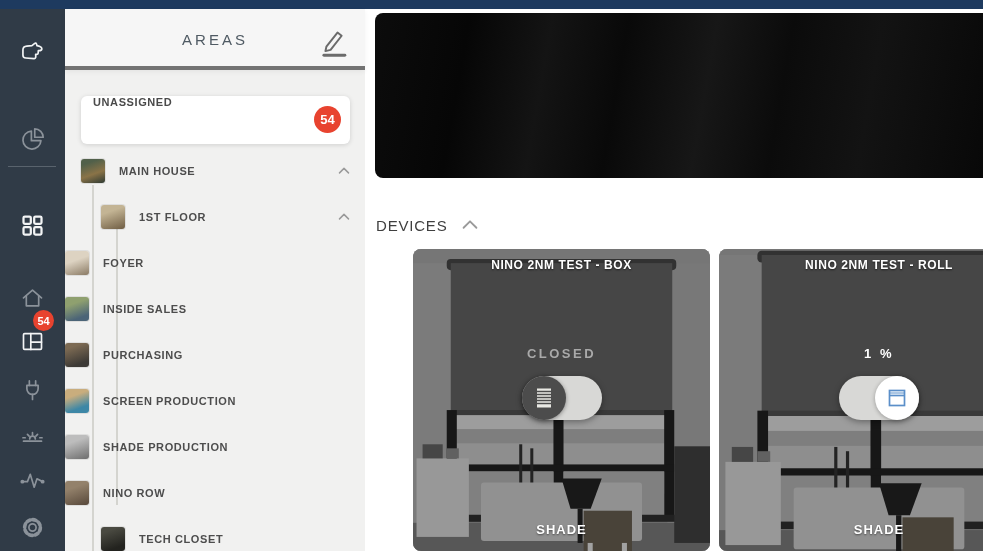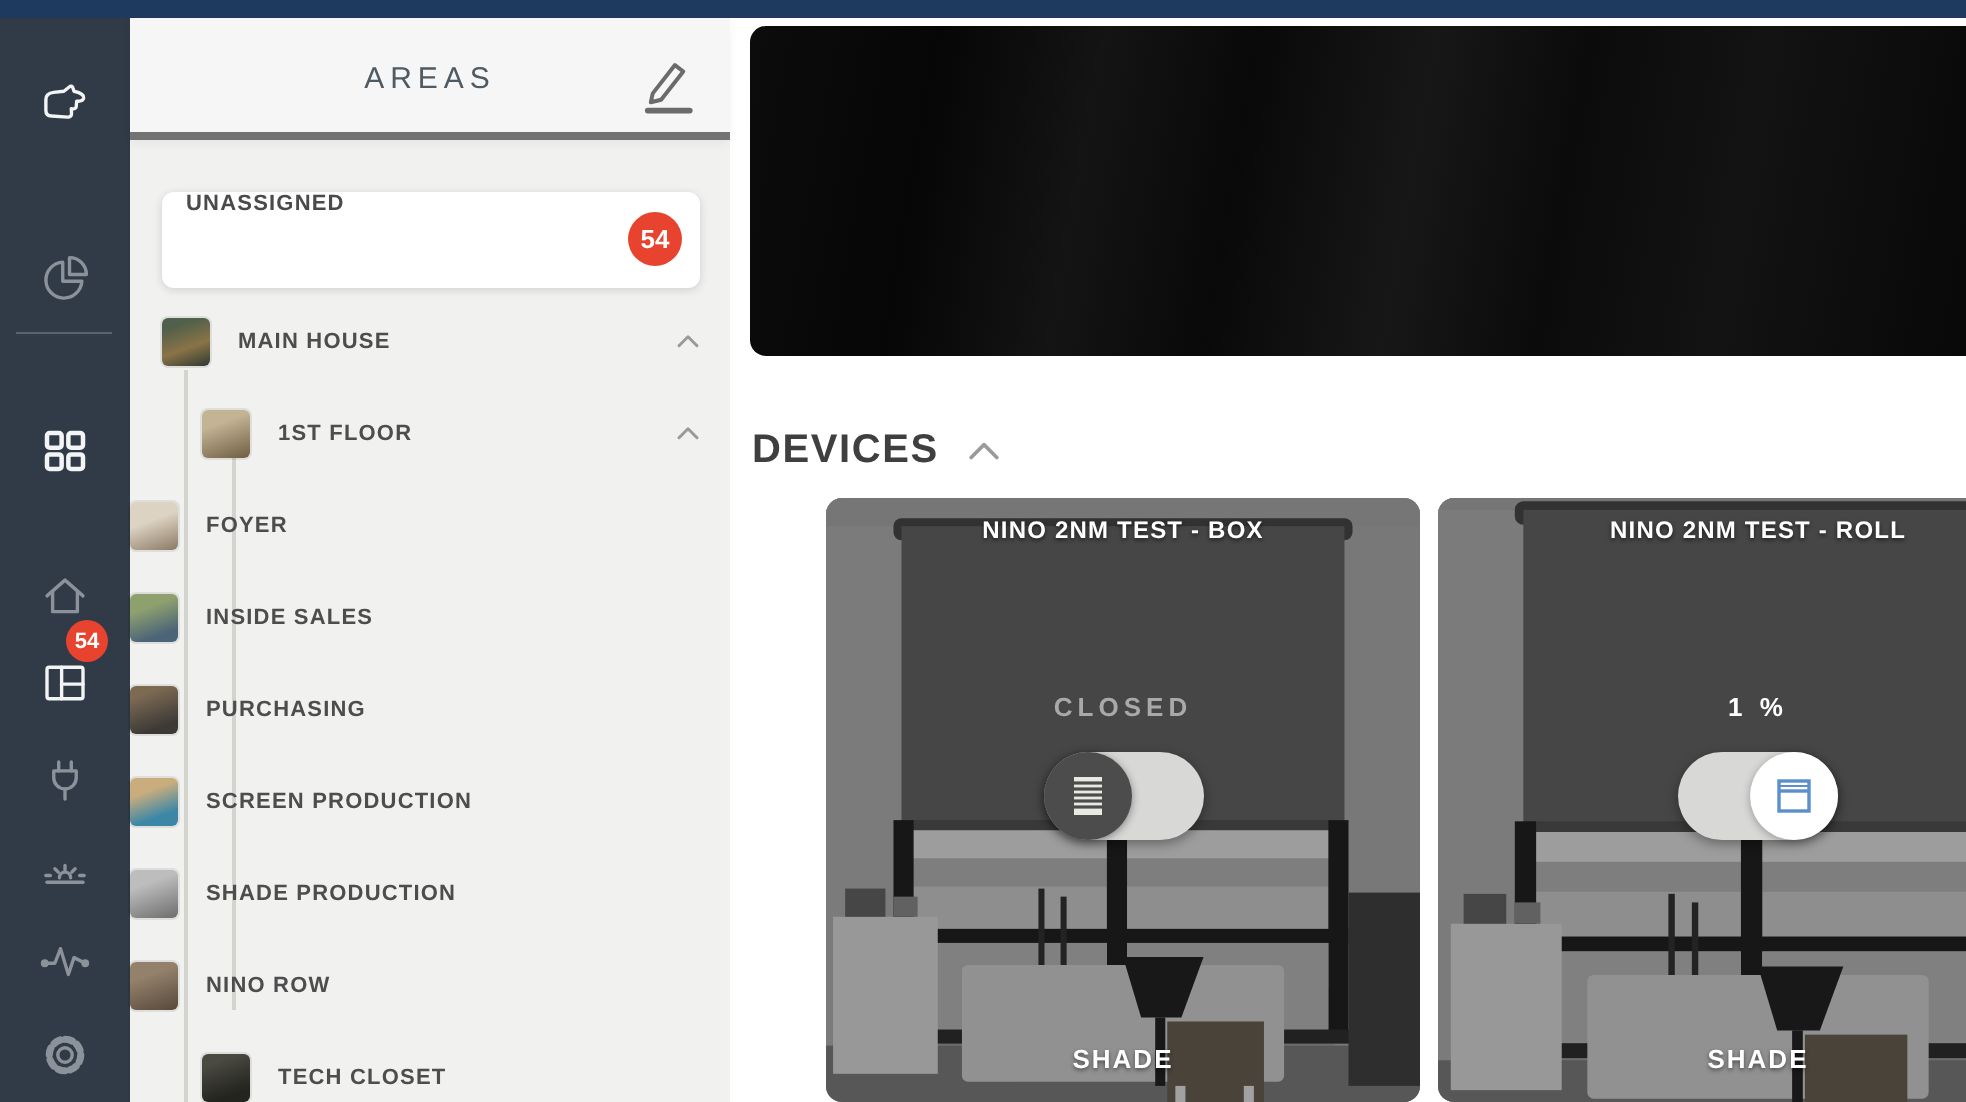--- a/index.html
+++ b/index.html
@@ -60,21 +60,21 @@
   .row-chevron { position:absolute; right:12px; top:14px; width:18px; height:18px; }
   .row-chevron svg, .dev-chevron svg { width:100%; height:100%; stroke:#9a9a9a; fill:none;
                   stroke-width:2; stroke-linecap:round; stroke-linejoin:round; }
 
   
   .main { position:absolute; left:375px; top:9px; width:608px; height:542px; background:#fff; }
   .hero { position:absolute; left:0; top:4px; width:608px; height:165px; border-radius:8px 0 0 8px;
           background:linear-gradient(100deg,#0c0c0c 0%,#060606 15%,#141414 28%,#090909 40%,
                      #171717 54%,#0b0b0b 66%,#131313 80%,#080808 100%); }
   .devices-header { position:absolute; left:1px; top:205px; display:flex; align-items:center; gap:12px; }
-  .devices-title { font-size:20px; font-weight:bold; letter-spacing:0.8px; color:#3f3f3f; }
+  .devices-title { font-size:15px; font-weight:normal; letter-spacing:0.8px; color:#3f3f3f; }
   .dev-chevron { width:22px; height:22px; cursor:pointer; }
 
   .cards { position:absolute; left:8px; top:240px; width:608px; height:302px; display:flex; gap:9px; overflow:hidden;padding-left:30px; }
   .card { position:relative; height:302px; border-radius:8px; overflow:hidden; flex:0 0 auto;
           background:#8c8c8c; cursor:pointer; }
   .card.c1 { width:297px; } .card.c2 { width:320px; }
   .card svg.scene { position:absolute; left:0; top:0; width:100%; height:100%; }
   .card-shade-overlay { position:absolute; inset:0; background:rgba(0,0,0,0.22); }
   .card-title { position:absolute; left:0; top:9px; width:100%; text-align:center; color:#fff;
                 font-size:12px; font-weight:bold; letter-spacing:0.6px; text-shadow:0 1px 2px rgba(0,0,0,0.6); }

